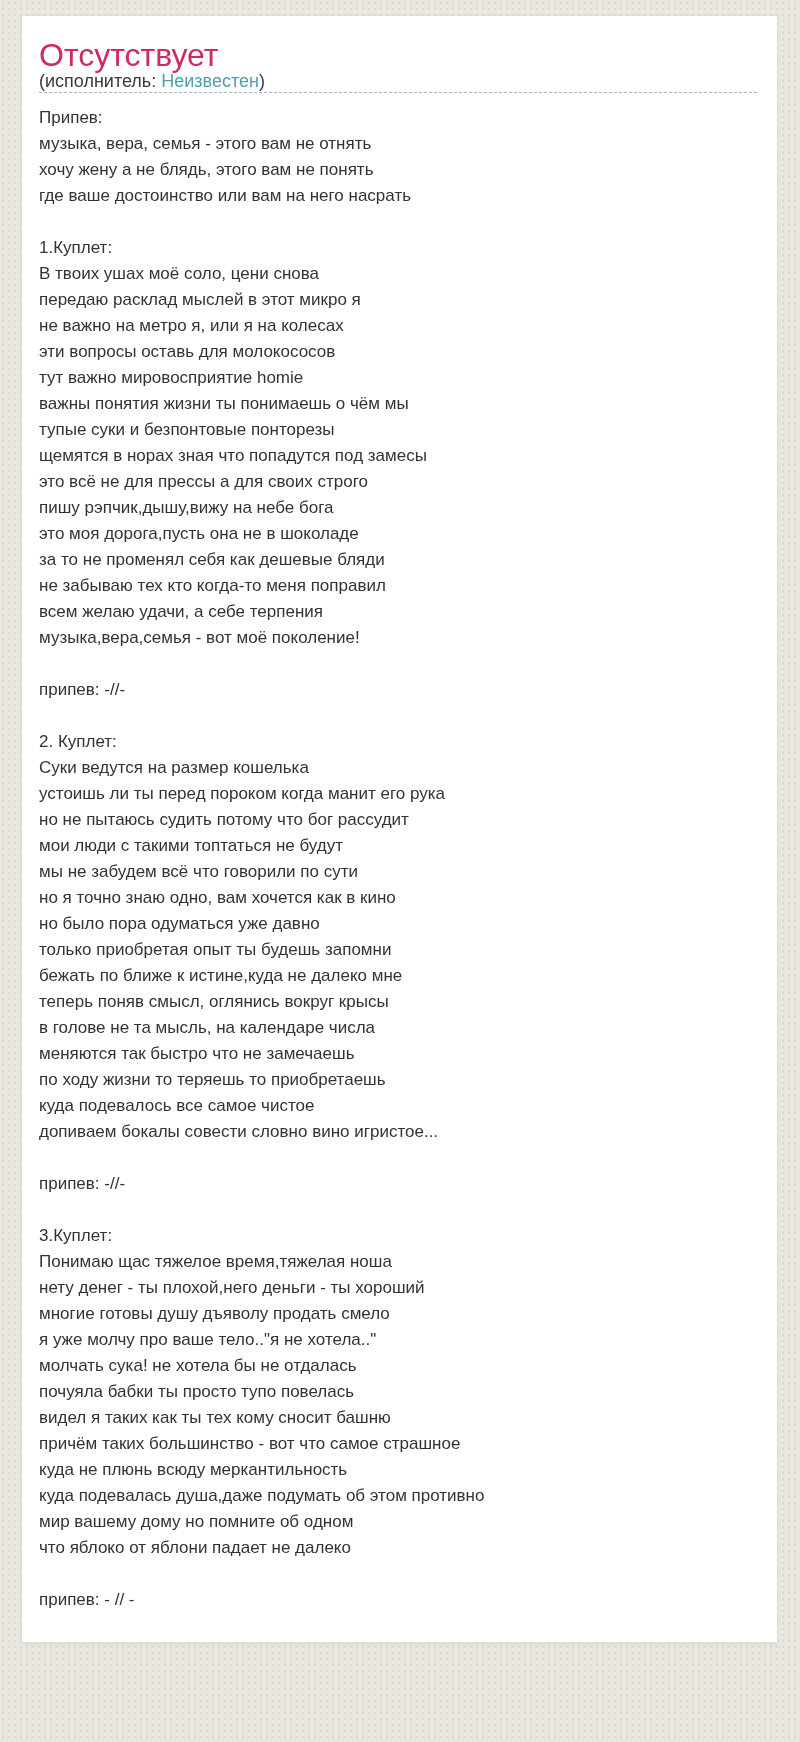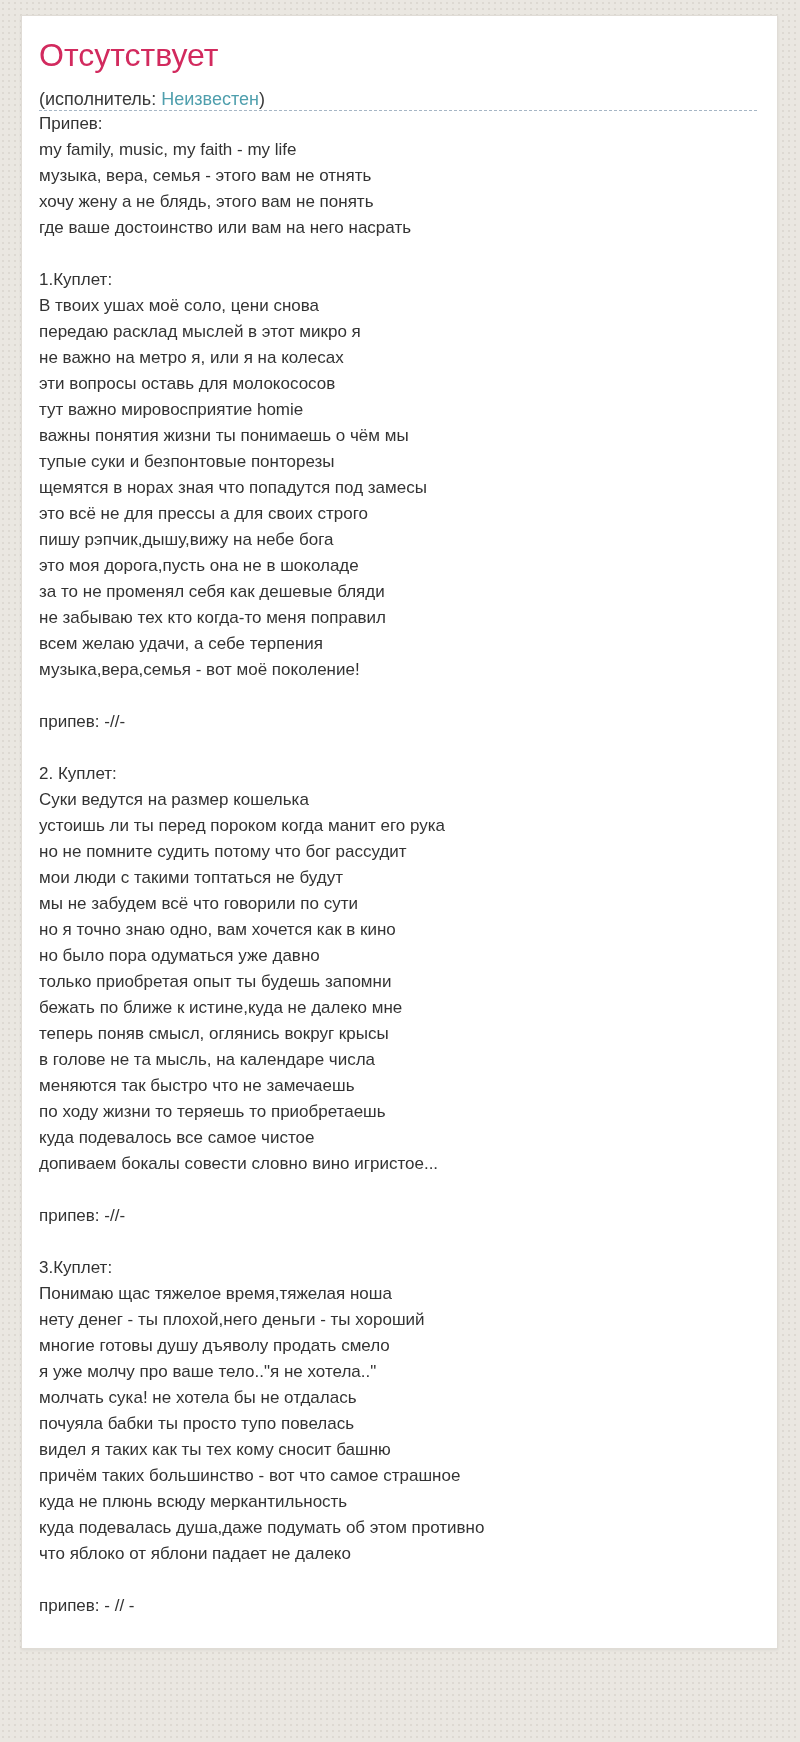--- a/index.html
+++ b/index.html
@@ -24,33 +24,34 @@
     padding: 24px 20px 29px 17px;
   }
   .song-title {
     margin: 0;
     font-size: 32px;
     line-height: 30px;
     font-weight: normal;
     color: #d22a5e;
   }
   .artist-line {
-    margin-top: 20px;
+    margin-top: 2px;
     font-size: 18px;
     line-height: 19px;
     color: #3a3a3a;
     padding-bottom: 1px;
     border-bottom: 1px dashed #a6b6c5;
   }
   .artist-link {
     color: #4f9fad;
     text-decoration: none;
     cursor: pointer;
   }
   .lyrics {
+    margin-top: 12px;
     font-size: 17px;
     line-height: 26px;
     color: #333333;
   }
   .lyric-line {
     min-height: 26px;
     white-space: pre-wrap;
   }
 </style>
 </head>
@@ -58,21 +59,20 @@
 
 <div class="card">
   <h1 class="song-title">Отсутствует</h1>
 
   <div class="artist-line">
     <span>(исполнитель: </span><a class="artist-link">Неизвестен</a><span>)</span>
   </div>
 
   <div class="lyrics">
       <div class="lyric-line">Припев:</div>
-      <div class="lyric-line">my family, music, my faith - my life</div>
       <div class="lyric-line">музыка, вера, семья - этого вам не отнять</div>
       <div class="lyric-line">хочу жену а не блядь, этого вам не понять</div>
       <div class="lyric-line">где ваше достоинство или вам на него насрать</div>
       <div class="lyric-line"></div>
       <div class="lyric-line">1.Куплет:</div>
       <div class="lyric-line">В твоих ушах моё соло, цени снова</div>
       <div class="lyric-line">передаю расклад мыслей в этот микро я</div>
       <div class="lyric-line">не важно на метро я, или я на колесах</div>
       <div class="lyric-line">эти вопросы оставь для молокососов</div>
       <div class="lyric-line">тут важно мировосприятие homie</div>
@@ -85,21 +85,21 @@
       <div class="lyric-line">за то не променял себя как дешевые бляди</div>
       <div class="lyric-line">не забываю тех кто когда-то меня поправил</div>
       <div class="lyric-line">всем желаю удачи, а себе терпения</div>
       <div class="lyric-line">музыка,вера,семья - вот моё поколение!</div>
       <div class="lyric-line"></div>
       <div class="lyric-line">припев: -//-</div>
       <div class="lyric-line"></div>
       <div class="lyric-line">2. Куплет:</div>
       <div class="lyric-line">Суки ведутся на размер кошелька</div>
       <div class="lyric-line">устоишь ли ты перед пороком когда манит его рука</div>
-      <div class="lyric-line">но не помните судить потому что бог рассудит</div>
+      <div class="lyric-line">но не пытаюсь судить потому что бог рассудит</div>
       <div class="lyric-line">мои люди с такими топтаться не будут</div>
       <div class="lyric-line">мы не забудем всё что говорили по сути</div>
       <div class="lyric-line">но я точно знаю одно, вам хочется как в кино</div>
       <div class="lyric-line">но было пора одуматься уже давно</div>
       <div class="lyric-line">только приобретая опыт ты будешь запомни</div>
       <div class="lyric-line">бежать по ближе к истине,куда не далеко мне</div>
       <div class="lyric-line">теперь поняв смысл, оглянись вокруг крысы</div>
       <div class="lyric-line">в голове не та мысль, на календаре числа</div>
       <div class="lyric-line">меняются так быстро что не замечаешь</div>
       <div class="lyric-line">по ходу жизни то теряешь то приобретаешь</div>
@@ -112,17 +112,18 @@
       <div class="lyric-line">Понимаю щас тяжелое время,тяжелая ноша</div>
       <div class="lyric-line">нету денег - ты плохой,него деньги - ты хороший</div>
       <div class="lyric-line">многие готовы душу дъяволу продать смело</div>
       <div class="lyric-line">я уже молчу про ваше тело.."я не хотела.."</div>
       <div class="lyric-line">молчать сука! не хотела бы не отдалась</div>
       <div class="lyric-line">почуяла бабки ты просто тупо повелась</div>
       <div class="lyric-line">видел я таких как ты тех кому сносит башню</div>
       <div class="lyric-line">причём таких большинство - вот что самое страшное</div>
       <div class="lyric-line">куда не плюнь всюду меркантильность</div>
       <div class="lyric-line">куда подевалась душа,даже подумать об этом противно</div>
+      <div class="lyric-line">мир вашему дому но помните об одном</div>
       <div class="lyric-line">что яблоко от яблони падает не далеко</div>
       <div class="lyric-line"></div>
       <div class="lyric-line">припев: - // -</div>
     </div>
 </div>
 
 </body></html>

